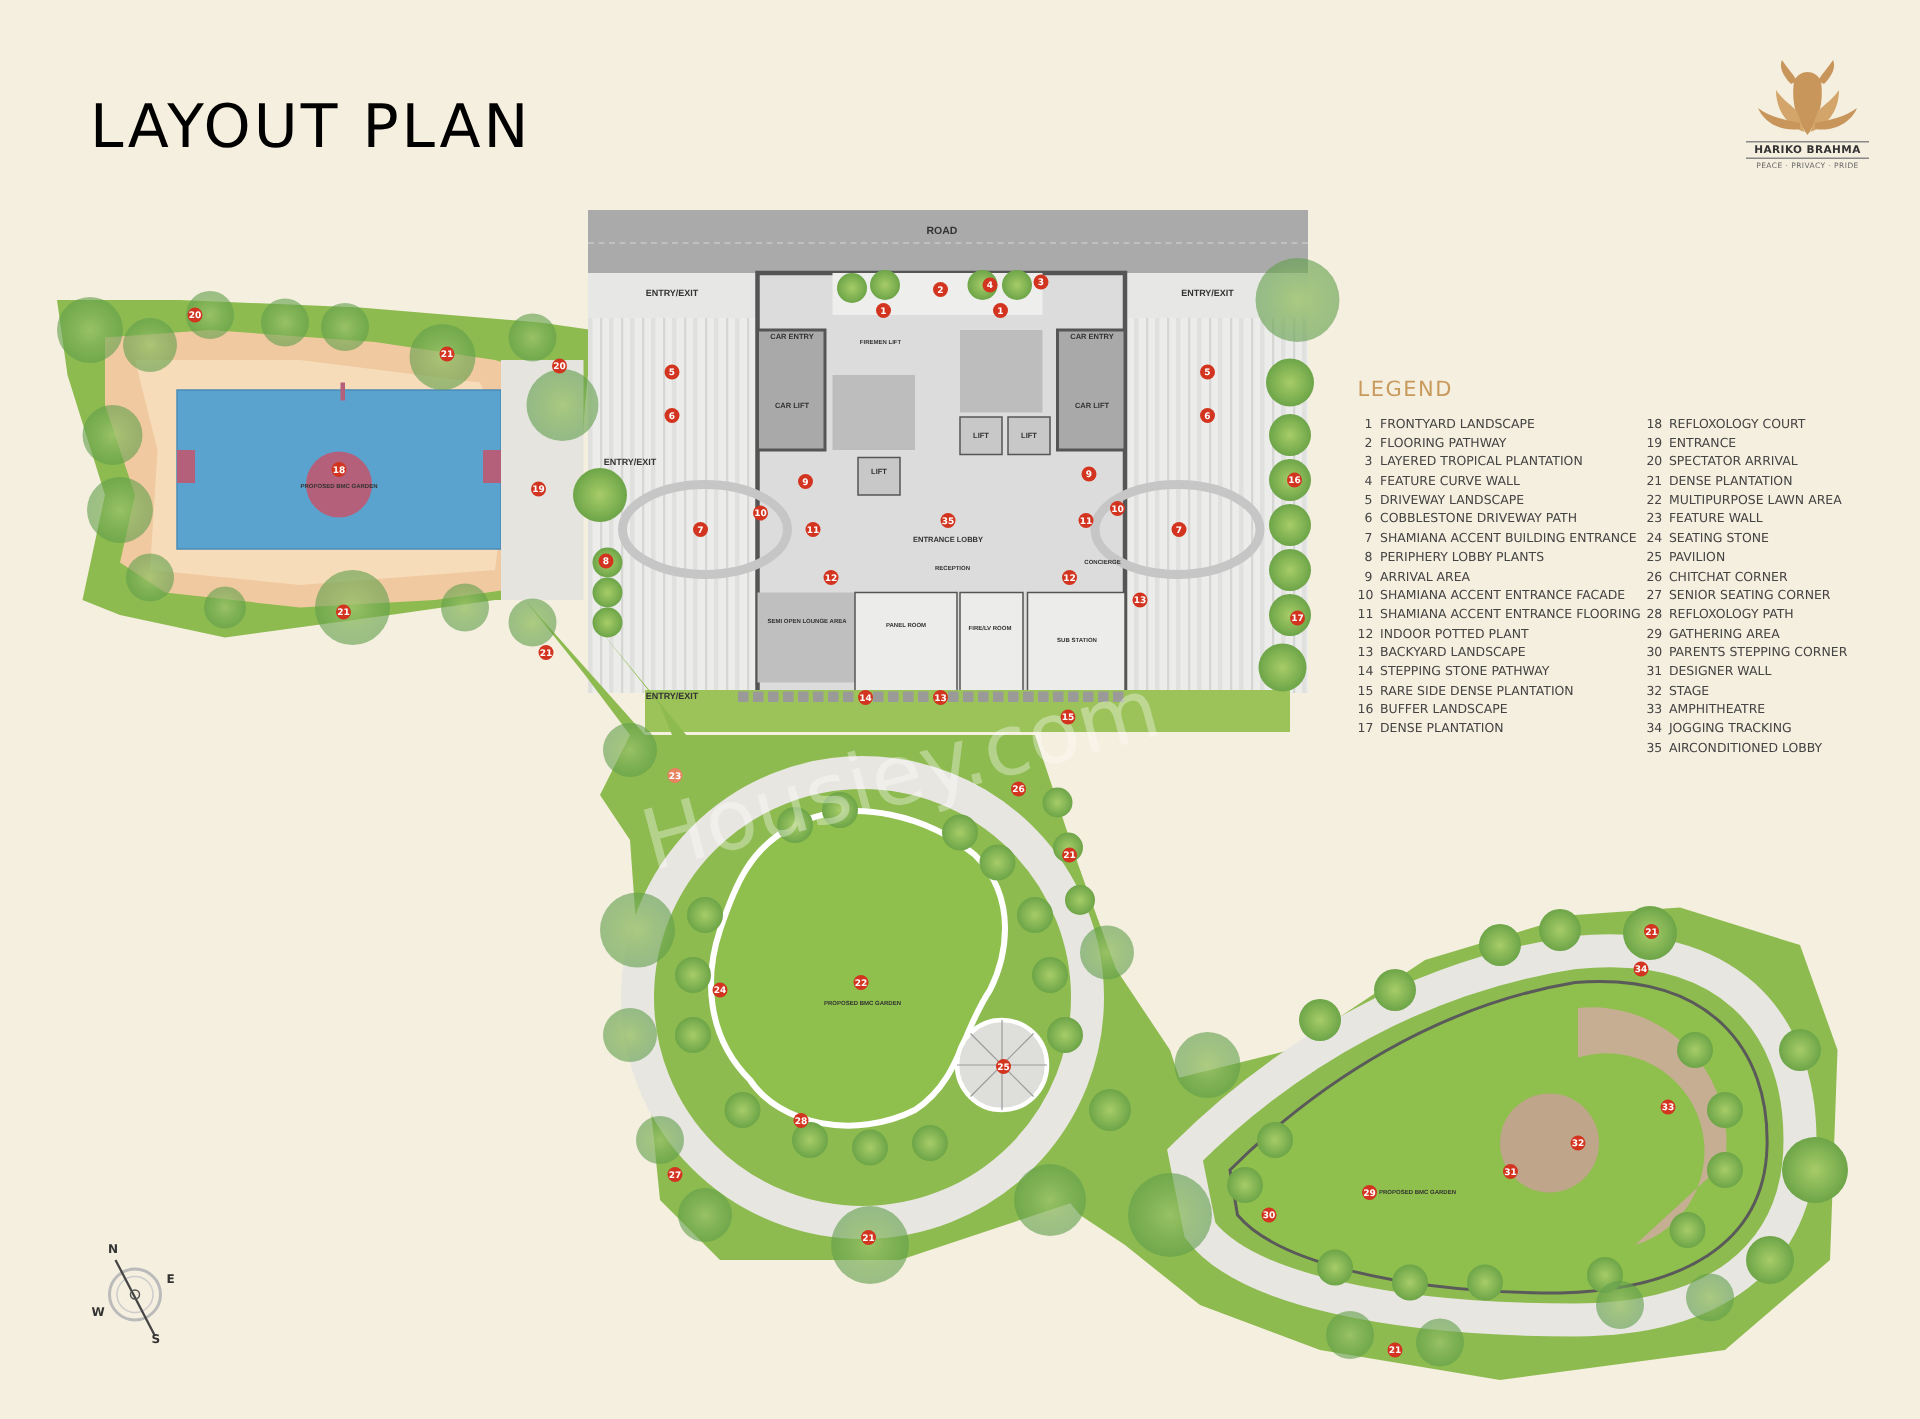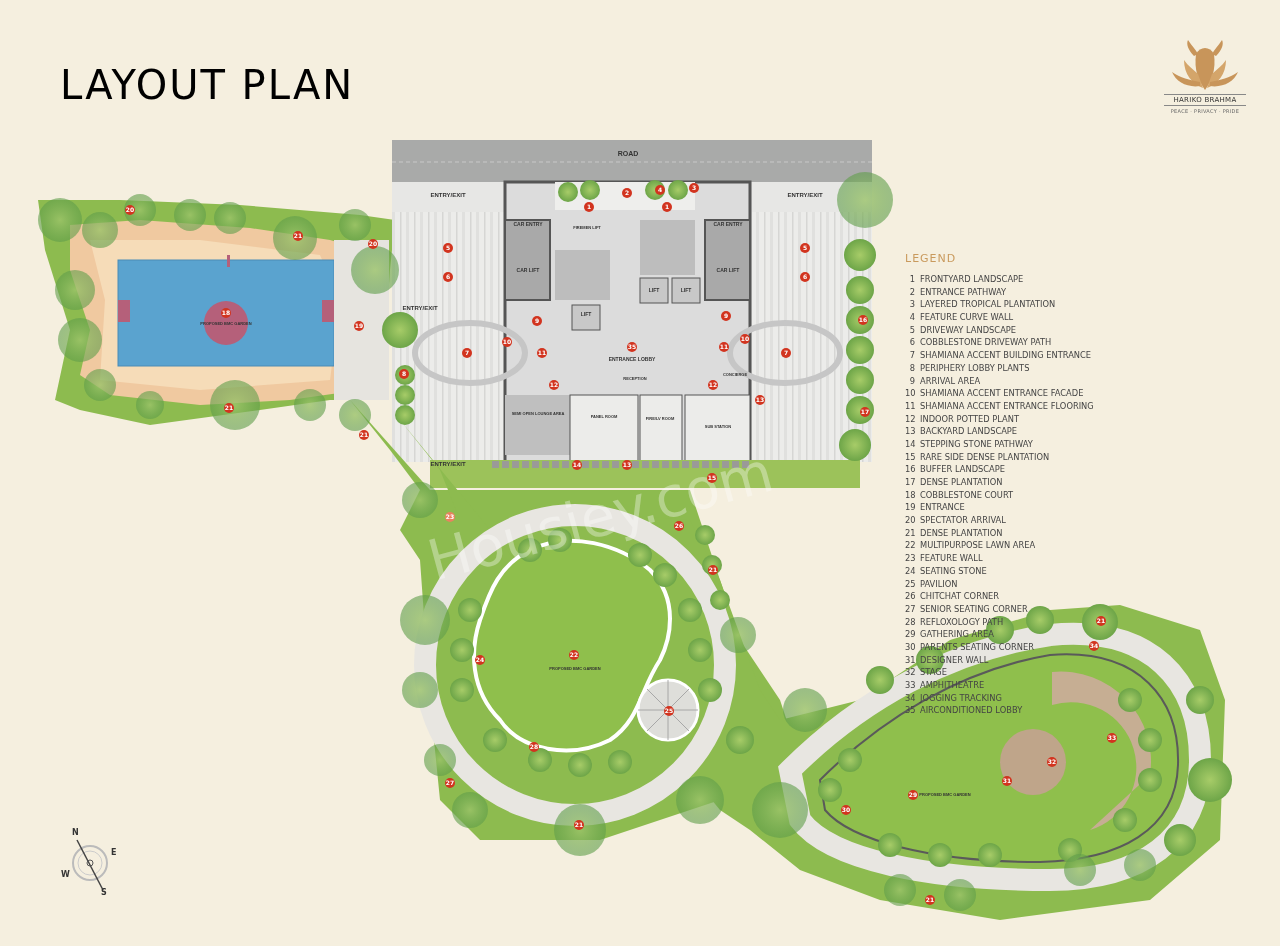--- a/index.html
+++ b/index.html
@@ -1,25 +1,25 @@
 <!DOCTYPE html>
 <html><head>
 <meta charset="utf-8">
 <style>
   html,body{margin:0;padding:0;}
   body{width:1280px;height:946px;background:#f5efdf;position:relative;overflow:hidden;font-family:"DejaVu Sans",sans-serif;}
   .title{position:absolute;left:60px;top:62px;font-family:"DejaVu Sans",sans-serif;font-size:40px;letter-spacing:2px;color:#000000;font-weight:normal;}
   .logo{position:absolute;left:1160px;top:40px;width:90px;height:78px;text-align:center;}
   .logo svg{display:block;margin:0 auto;}
-  .logo .brand{font-size:7px;font-weight:normal;color:#333;border-top:1px solid #888;border-bottom:1px solid #888;padding:1px 0;margin:2px 4px 0;letter-spacing:.3px;}
+  .logo .brand{font-size:7px;font-weight:bold;color:#333;border-top:1px solid #888;border-bottom:1px solid #888;padding:1px 0;margin:2px 4px 0;letter-spacing:.3px;}
   .logo .tag{font-size:5px;color:#666;margin-top:2px;letter-spacing:.3px;}
   .plan{position:absolute;left:0;top:0;}
   .legend{position:absolute;left:905px;top:252px;width:340px;}
-  .legend h3{margin:0 0 8px 0;font-weight:normal;font-size:11px;color:#c99a5d;letter-spacing:1px;}
-  .legend .cols{display:flex;flex-direction:column;}
+  .legend h3{margin:0 0 8px 0;font-weight:normal;font-size:14px;color:#c99a5d;letter-spacing:1px;}
+  .legend .cols{display:flex;}
   .legend .col{width:196px;}
   .legend .col + .col{width:150px;}
   .legend .item{font-size:8.3px;color:#444;height:12.7px;line-height:12.7px;white-space:nowrap;}
   .legend .num{display:inline-block;width:10px;text-align:right;margin-right:5px;}
   .compass{position:absolute;left:55px;top:828px;width:70px;height:70px;}
   .compass span{position:absolute;font-size:8px;font-weight:bold;color:#333;}
   .lbl{font-family:"Liberation Sans",sans-serif;}
 </style>
 </head>
 <body>
@@ -460,51 +460,51 @@
         <text x="632" y="349">35</text>
       </g>
   </g>
 </svg>
 
 <div class="legend">
   <h3>LEGEND</h3>
   <div class="cols">
     <div class="col">
       <div class="item"><span class="num">1</span><span>FRONTYARD LANDSCAPE</span></div>
-      <div class="item"><span class="num">2</span><span>ENTRANCE PATHWAY</span></div>
+      <div class="item"><span class="num">2</span><span>FLOORING PATHWAY</span></div>
       <div class="item"><span class="num">3</span><span>LAYERED TROPICAL PLANTATION</span></div>
       <div class="item"><span class="num">4</span><span>FEATURE CURVE WALL</span></div>
       <div class="item"><span class="num">5</span><span>DRIVEWAY LANDSCAPE</span></div>
       <div class="item"><span class="num">6</span><span>COBBLESTONE DRIVEWAY PATH</span></div>
       <div class="item"><span class="num">7</span><span>SHAMIANA ACCENT BUILDING ENTRANCE</span></div>
       <div class="item"><span class="num">8</span><span>PERIPHERY LOBBY PLANTS</span></div>
       <div class="item"><span class="num">9</span><span>ARRIVAL AREA</span></div>
       <div class="item"><span class="num">10</span><span>SHAMIANA ACCENT ENTRANCE FACADE</span></div>
       <div class="item"><span class="num">11</span><span>SHAMIANA ACCENT ENTRANCE FLOORING</span></div>
       <div class="item"><span class="num">12</span><span>INDOOR POTTED PLANT</span></div>
       <div class="item"><span class="num">13</span><span>BACKYARD LANDSCAPE</span></div>
       <div class="item"><span class="num">14</span><span>STEPPING STONE PATHWAY</span></div>
       <div class="item"><span class="num">15</span><span>RARE SIDE DENSE PLANTATION</span></div>
       <div class="item"><span class="num">16</span><span>BUFFER LANDSCAPE</span></div>
       <div class="item"><span class="num">17</span><span>DENSE PLANTATION</span></div>
     </div>
     <div class="col">
-      <div class="item"><span class="num">18</span><span>COBBLESTONE COURT</span></div>
+      <div class="item"><span class="num">18</span><span>REFLOXOLOGY COURT</span></div>
       <div class="item"><span class="num">19</span><span>ENTRANCE</span></div>
       <div class="item"><span class="num">20</span><span>SPECTATOR ARRIVAL</span></div>
       <div class="item"><span class="num">21</span><span>DENSE PLANTATION</span></div>
       <div class="item"><span class="num">22</span><span>MULTIPURPOSE LAWN AREA</span></div>
       <div class="item"><span class="num">23</span><span>FEATURE WALL</span></div>
       <div class="item"><span class="num">24</span><span>SEATING STONE</span></div>
       <div class="item"><span class="num">25</span><span>PAVILION</span></div>
       <div class="item"><span class="num">26</span><span>CHITCHAT CORNER</span></div>
       <div class="item"><span class="num">27</span><span>SENIOR SEATING CORNER</span></div>
       <div class="item"><span class="num">28</span><span>REFLOXOLOGY PATH</span></div>
       <div class="item"><span class="num">29</span><span>GATHERING AREA</span></div>
-      <div class="item"><span class="num">30</span><span>PARENTS SEATING CORNER</span></div>
+      <div class="item"><span class="num">30</span><span>PARENTS STEPPING CORNER</span></div>
       <div class="item"><span class="num">31</span><span>DESIGNER WALL</span></div>
       <div class="item"><span class="num">32</span><span>STAGE</span></div>
       <div class="item"><span class="num">33</span><span>AMPHITHEATRE</span></div>
       <div class="item"><span class="num">34</span><span>JOGGING TRACKING</span></div>
       <div class="item"><span class="num">35</span><span>AIRCONDITIONED LOBBY</span></div>
     </div>
   </div>
 </div>
 
 <div class="compass">

